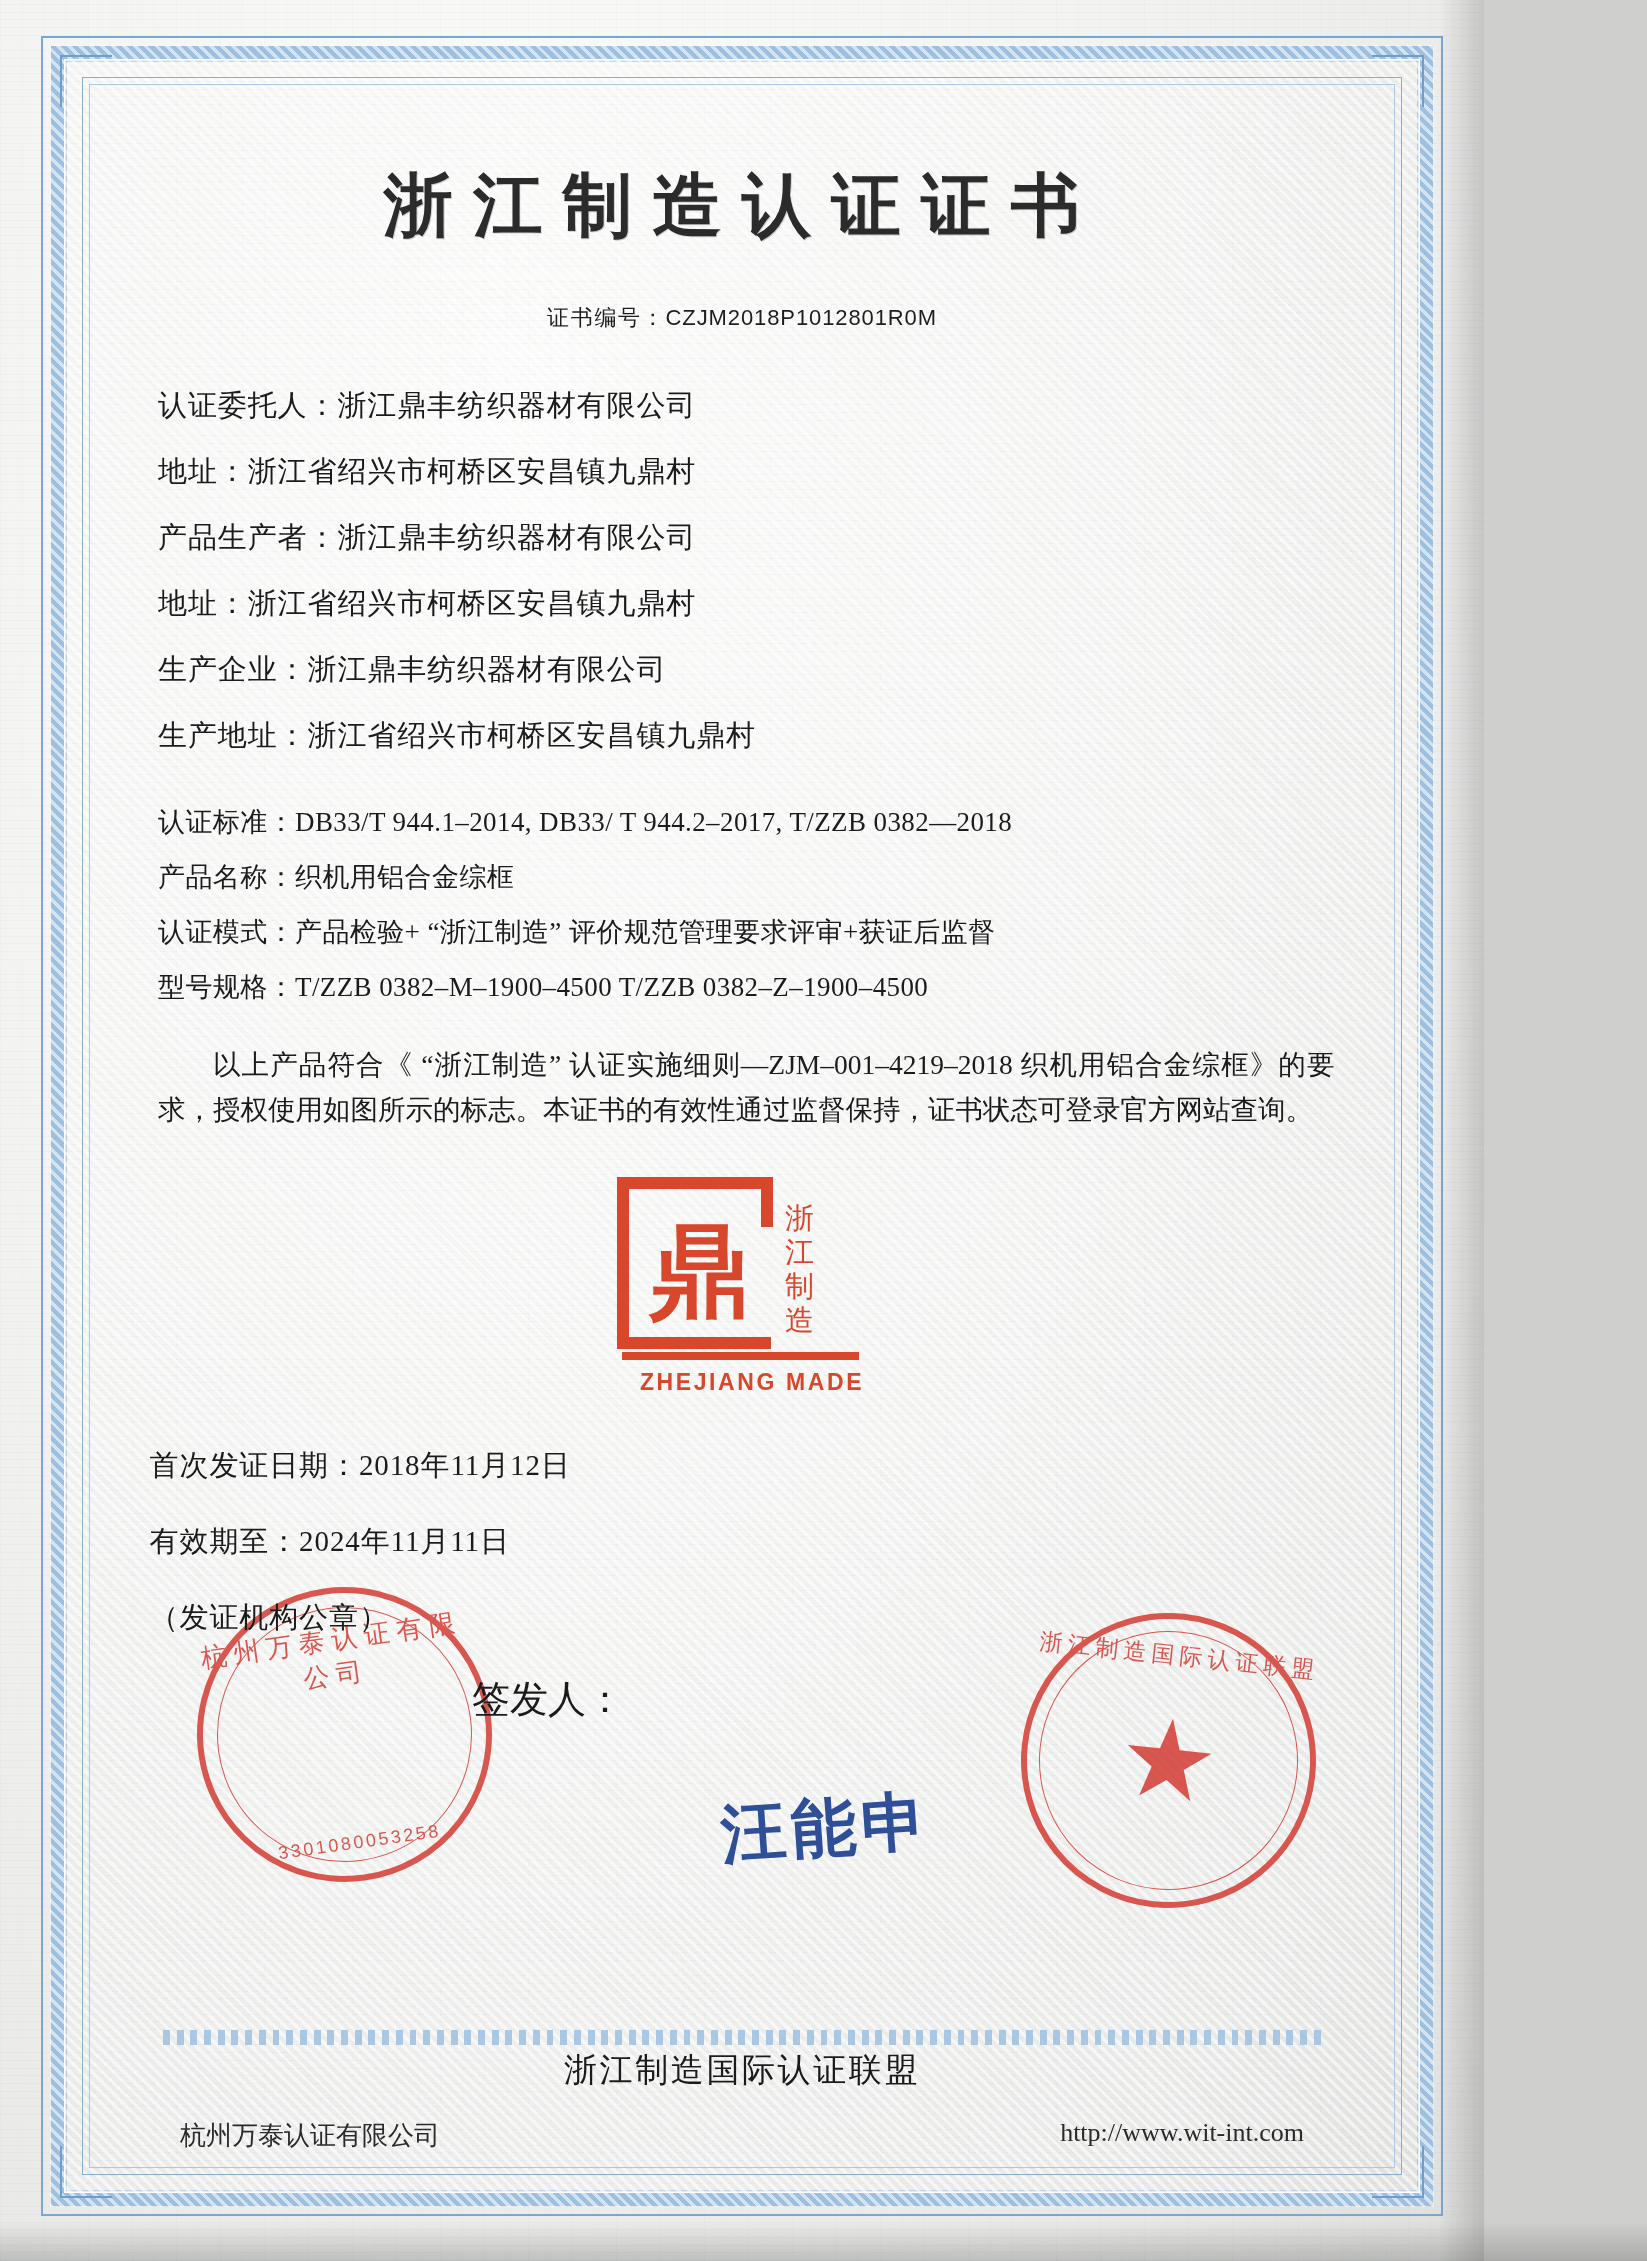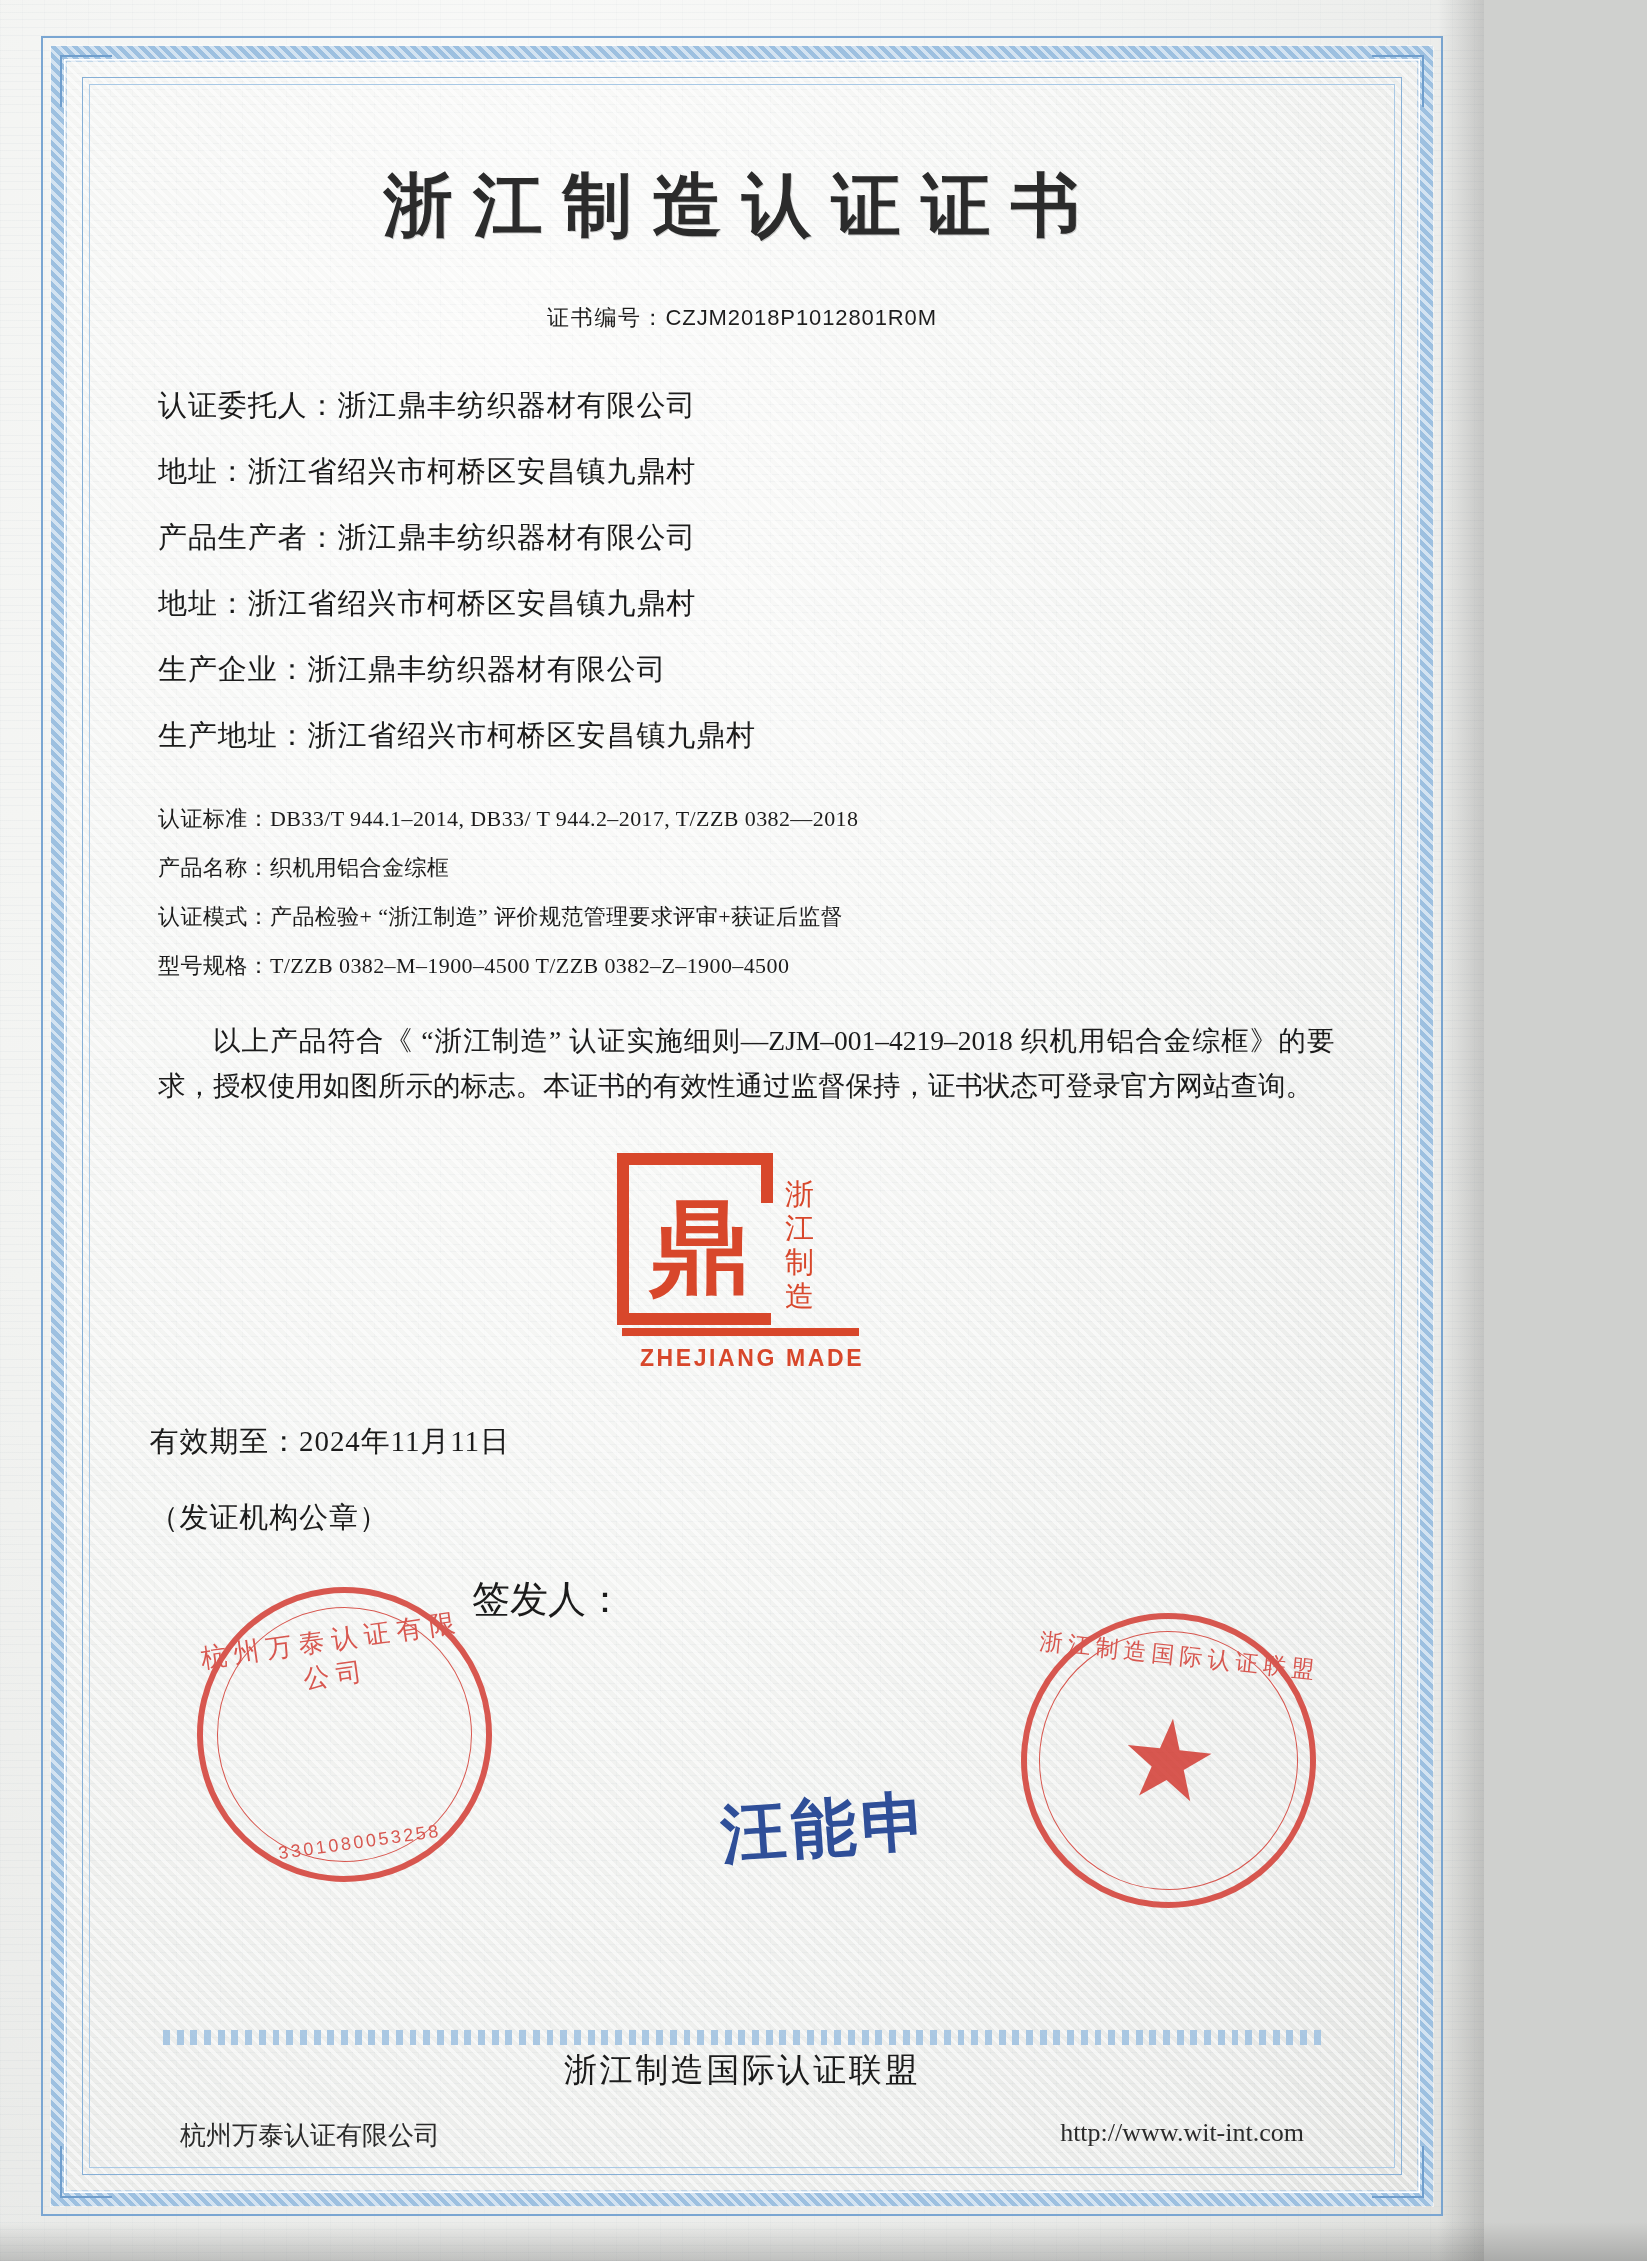--- a/index.html
+++ b/index.html
@@ -103,21 +103,21 @@
     color:#1b1b1b;
     margin-bottom:26px;
     letter-spacing:0.9px;
   }
   .block2{
     margin-top:48px;
     padding-left:29px;
   }
   .field2{
     font-family:"Liberation Serif", serif;
-    font-size:22px;
+    font-size:27px;
     color:#1b1b1b;
     margin-bottom:19px;
     letter-spacing:0.4px;
   }
   .field2 .lbl{ font-family:"Liberation Sans", sans-serif; }
 
   .para{
     margin-top:38px;
     padding:0 20.6px 0 29px;
     font-family:"Liberation Serif", serif;
@@ -386,20 +386,23 @@
         <div class="bracket b2"></div>
         <div class="ding">鼎</div>
         <div class="zh">浙江制造</div>
         <div class="underline"></div>
         <div class="en">ZHEJIANG MADE</div>
       </div>
     </div>
 
     <div class="dates">
       <div class="line">
+        <span>首次发证日期：</span><span>2018年11月12日</span>
+      </div>
+      <div class="line">
         <span>有效期至：</span><span>2024年11月11日</span>
       </div>
       <div class="line">（发证机构公章）</div>
     </div>
 
     <div class="signer">
       <span>签发人：</span>
     </div>
   </div>
 

